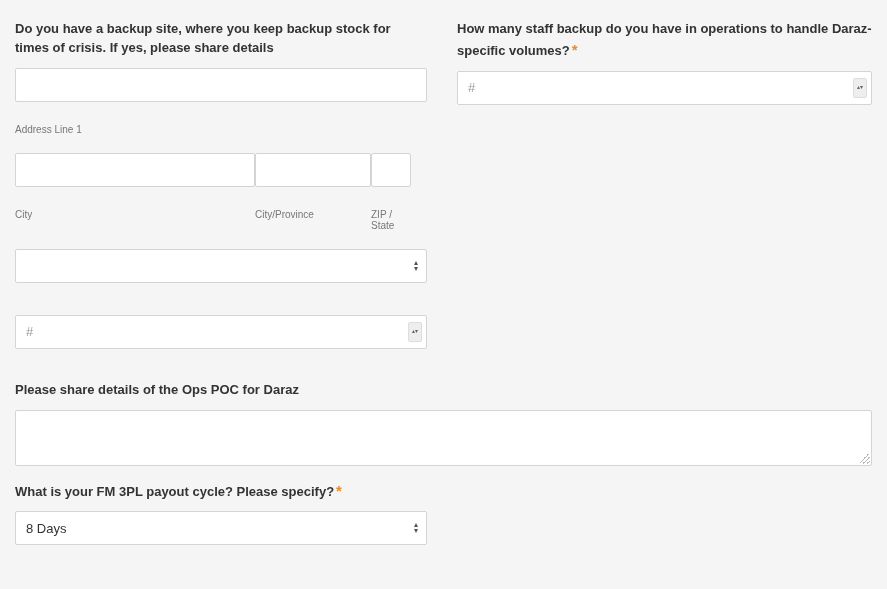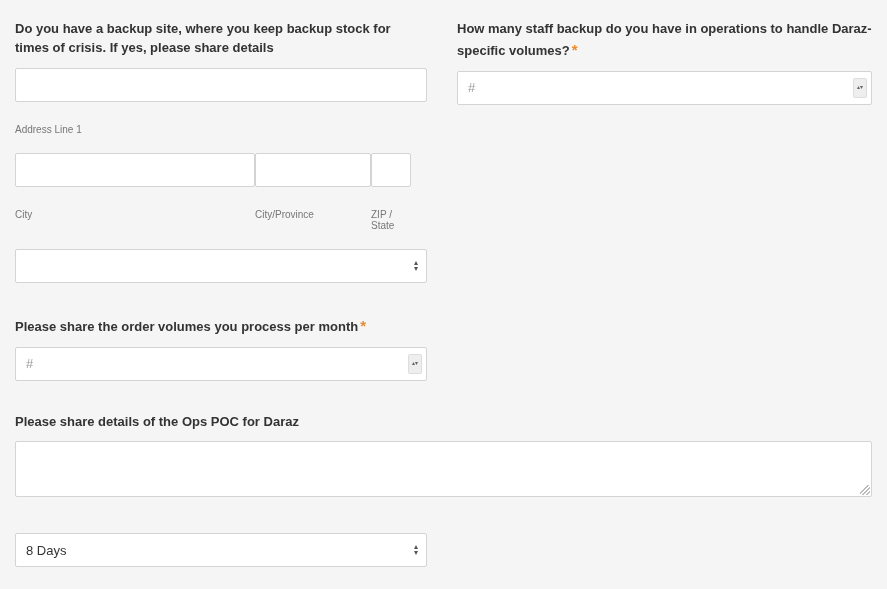--- a/index.html
+++ b/index.html
@@ -99,21 +99,21 @@
     font-size: 8px;
     line-height: 6px;
     color: #555;
   }
   .addr-row2 { display: flex; margin-top: 18px; }
   .addr-row2 .city { flex: 0 0 240px; }
   .addr-row2 .state { flex: 0 0 116px; }
   .addr-row2 .zip { flex: 0 0 40px; }
   .addr-row3 { margin-top: 18px; }
   .section { margin-bottom: 32px; }
-  .section-sm { margin-bottom: 36px; }
+  .section-sm { margin-bottom: 14px; }
 </style>
 </head>
 <body>
 
 <div class="form-row">
   <div class="col-left">
 
     <div class="section">
       <label class="question-label">Do you have a backup site, where you keep backup stock for times of crisis. If yes, please share details</label>
       <input type="text" style="">
@@ -136,23 +136,20 @@
 
       <div class="addr-row3">
         <div class="select-wrap">
           <span></span>
           <span class="caret">▴<br>▾</span>
         </div>
       </div>
     </div>
 
     <div class="section">
-      <label class="question-label">
-        <span>Please share the order volumes you process per month</span><span class="required">*</span>
-      </label>
       <div class="number-wrap">
         <span class="ph">#</span>
         <span class="spinner">▴▾</span>
       </div>
     </div>
   </div>
 
   <div class="col-right">
 
     <div class="section">
@@ -168,17 +165,20 @@
 </div>
 
 <div class="section-sm">
   <label class="question-label">Please share details of the Ops POC for Daraz</label>
   <div class="textarea-wrap">
     <textarea style=""></textarea>
   </div>
 </div>
 
 <div class="section" style="width:412px;">
+  <label class="question-label">
+    <span>What is your FM 3PL payout cycle? Please specify?</span><span class="required">*</span>
+  </label>
   <div class="select-wrap">
     <span>8 Days</span>
     <span class="caret">▴<br>▾</span>
   </div>
 </div>
 
 </body></html>

